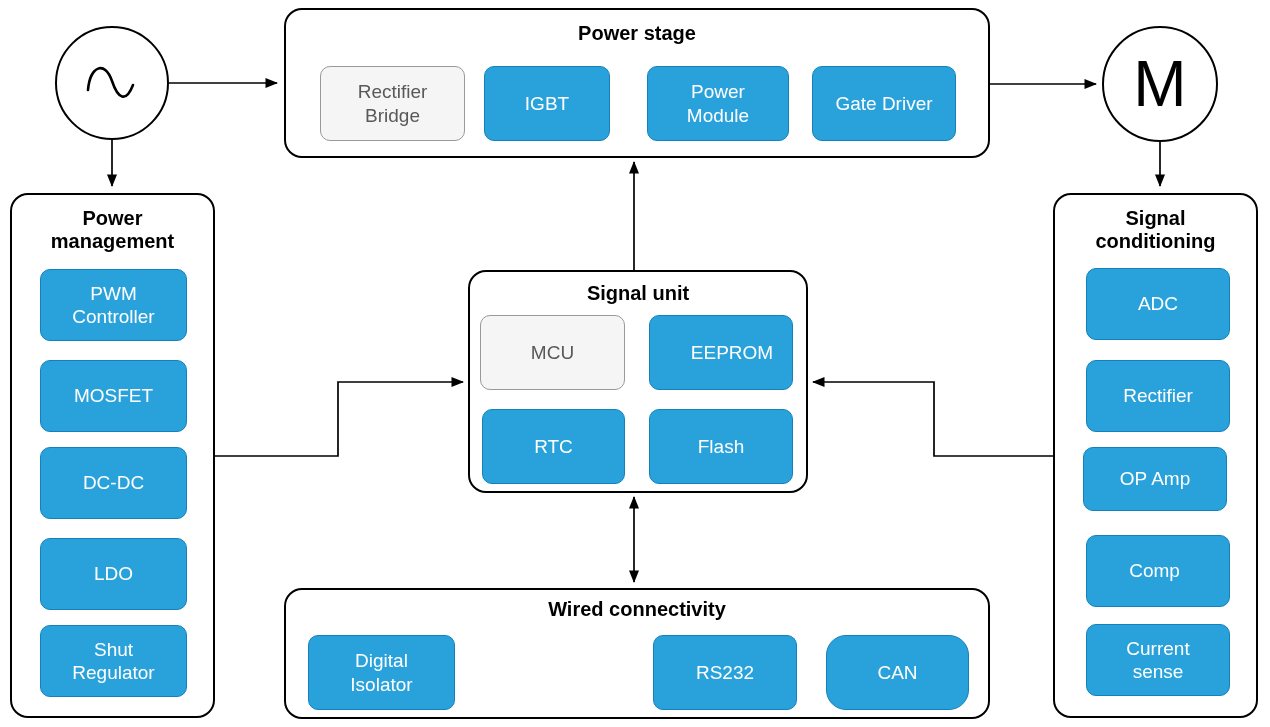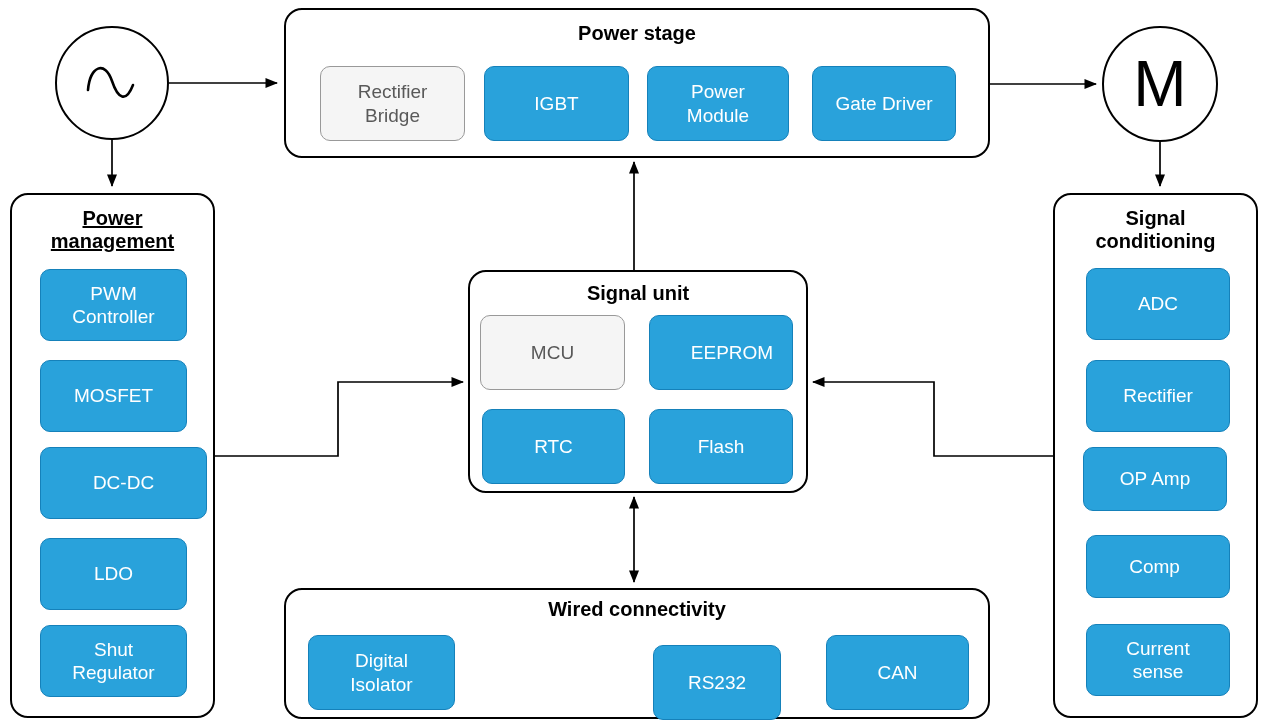--- a/index.html
+++ b/index.html
@@ -69,51 +69,51 @@
     <path class="connector" d="M 634 497 L 634 582" marker-start="url(#arrowhead-s)" marker-end="url(#arrowhead)"></path>
     <path class="connector" d="M 215 456 L 338 456 L 338 382 L 463 382" marker-end="url(#arrowhead)"></path>
     <path class="connector" d="M 1053 456 L 934 456 L 934 382 L 813 382" marker-end="url(#arrowhead)"></path>
   </svg>
 
   <div class="motor-label">M</div>
 
   <div class="container" style="left:284px;top:8px;width:706px;height:150px;padding-left:31px;">
     <div class="ctitle" style="top:12px;">Power stage</div>
     <div class="block gray" style="left:34px;top:56px;width:145px;height:75px;">Rectifier Bridge</div>
-    <div class="block blue" style="left:198px;top:56px;width:145px;height:75px;">IGBT</div>
+    <div class="block blue" style="left:198px;top:56px;width:126px;height:75px;">IGBT</div>
     <div class="block blue" style="left:361px;top:56px;width:142px;height:75px;">Power Module</div>
     <div class="block blue" style="left:526px;top:56px;width:144px;height:75px;text-align:right;">Gate Driver</div>
   </div>
 
   <div class="container" style="left:10px;top:193px;width:205px;height:525px;">
-    <div class="ctitle vtitle" style="top:12px;left:0;right:0;text-decoration:underline;">Power management</div>
+    <div class="ctitle vtitle" style="top:12px;left:0;right:0;">Power management</div>
     <div class="block blue" style="left:28px;top:74px;width:147px;height:72px;">PWM Controller</div>
     <div class="block blue" style="left:28px;top:165px;width:147px;height:72px;">MOSFET</div>
-    <div class="block blue" style="left:28px;top:252px;width:167px;height:72px;border-radius:10px;">DC-DC</div>
+    <div class="block blue" style="left:28px;top:252px;width:147px;height:72px;border-radius:10px;">DC-DC</div>
     <div class="block blue" style="left:28px;top:343px;width:147px;height:72px;">LDO</div>
     <div class="block blue" style="left:28px;top:430px;width:147px;height:72px;">Shut Regulator</div>
   </div>
 
   <div class="container" style="left:468px;top:270px;width:340px;height:223px;">
     <div class="ctitle" style="top:10px;">Signal unit</div>
     <div class="block gray" style="left:10px;top:43px;width:145px;height:75px;">MCU</div>
     <div class="block blue" style="left:179px;top:43px;width:144px;height:75px;padding-left:40px;">EEPROM</div>
     <div class="block blue" style="left:12px;top:137px;width:143px;height:75px;">RTC</div>
     <div class="block blue" style="left:179px;top:137px;width:144px;height:75px;">Flash</div>
   </div>
 
   <div class="container" style="left:1053px;top:193px;width:205px;height:525px;">
     <div class="ctitle vtitle" style="top:12px;left:0;right:0;">Signal conditioning</div>
     <div class="block blue" style="left:31px;top:73px;width:144px;height:72px;">ADC</div>
     <div class="block blue" style="left:31px;top:165px;width:144px;height:72px;">Rectifier</div>
     <div class="block blue" style="left:28px;top:252px;width:144px;height:64px;">OP Amp</div>
-    <div class="block blue" style="left:31px;top:340px;width:144px;height:63px;padding-left:11px;">Comp</div>
+    <div class="block blue" style="left:31px;top:340px;width:144px;height:72px;padding-left:11px;">Comp</div>
     <div class="block blue" style="left:31px;top:429px;width:144px;height:72px;">Current sense</div>
   </div>
 
   <div class="container" style="left:284px;top:588px;width:706px;height:131px;">
     <div class="ctitle" style="top:8px;">Wired connectivity</div>
     <div class="block blue" style="left:22px;top:45px;width:147px;height:75px;">Digital Isolator</div>
-    <div class="block blue" style="left:367px;top:55px;width:128px;height:75px;">RS232</div>
-    <div class="block blue" style="left:540px;top:45px;width:143px;height:75px;">CAN</div>
+    <div class="block blue" style="left:367px;top:45px;width:144px;height:75px;">RS232</div>
+    <div class="block blue" style="left:540px;top:45px;width:143px;height:75px;border-radius:20px;">CAN</div>
   </div>
 
 </div>
 
 </body></html>

